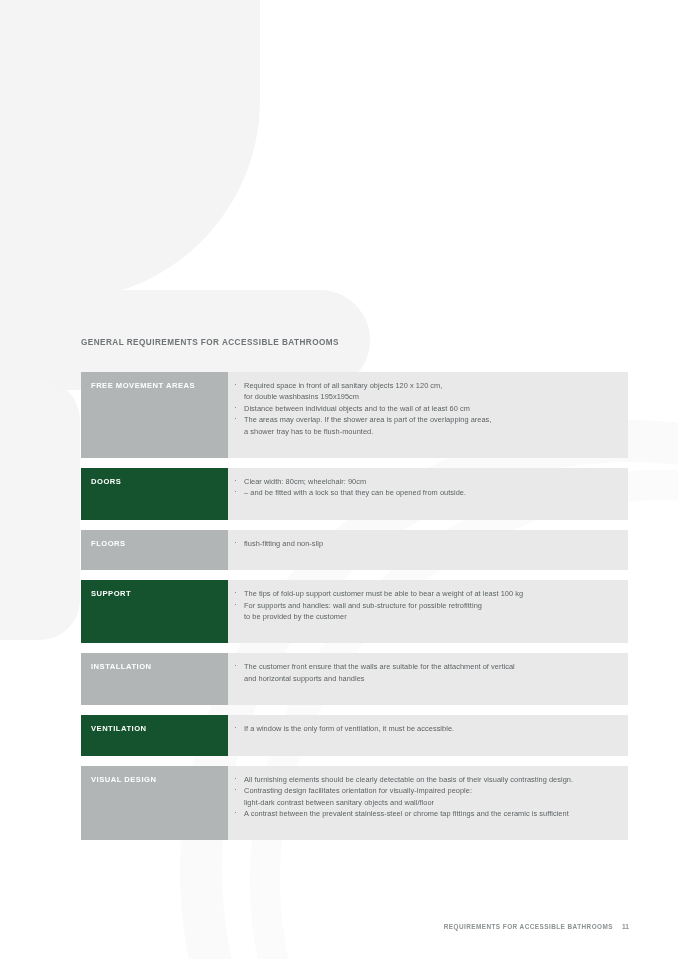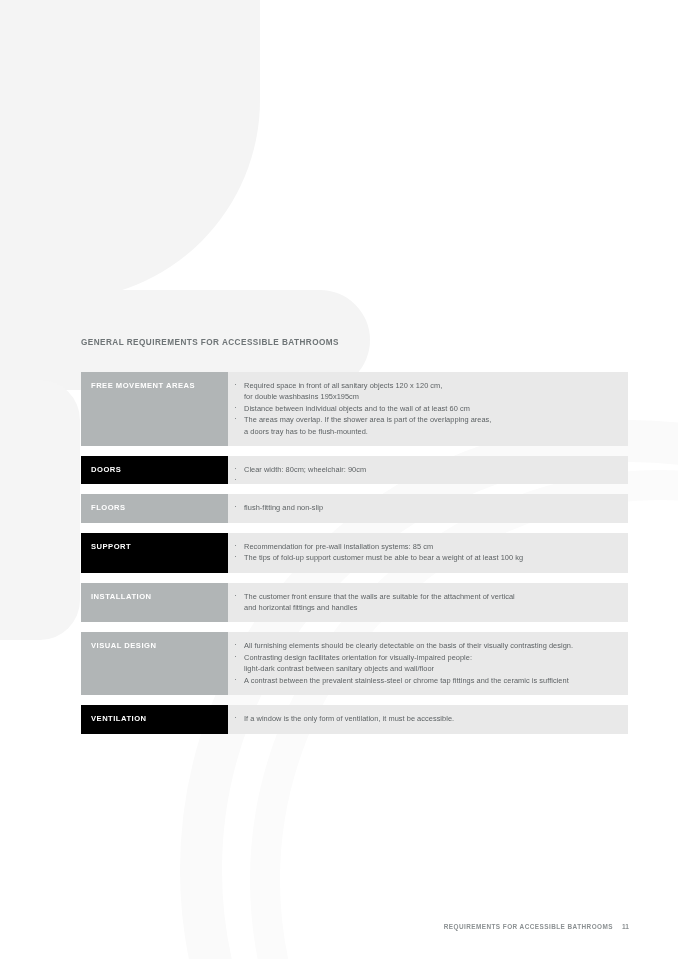--- a/index.html
+++ b/index.html
@@ -113,26 +113,26 @@
     flex: 0 0 147px;
     color: #ffffff;
     font-size: 7.6px;
     font-weight: bold;
     letter-spacing: 0.5px;
     text-transform: uppercase;
     padding: 9px 8px 0 10px;
     box-sizing: border-box;
   }
   .row.tone-light  .row-label { background: #b1b5b6; }
-  .row.tone-dark   .row-label { background: #000000; }
+  .row.tone-dark   .row-label { background: #14532d; }
 
   .row-body {
     flex: 1 1 auto;
     background: #e9e9e9;
-    padding: 8px 10px 9px 0;
+    padding: 8px 10px 21px 0;
     box-sizing: border-box;
   }
 
   ul.bullets {
     margin: 0;
     padding: 0;
     list-style: none;
   }
   ul.bullets > li {
     position: relative;
@@ -194,73 +194,73 @@
     <div class="section-title">GENERAL REQUIREMENTS FOR ACCESSIBLE BATHROOMS</div>
 
     <div class="rows">
 
     <div class="row tone-light">
           <div class="row-label">FREE MOVEMENT AREAS</div>
           <div class="row-body">
             <ul class="bullets">
               <li><span>Required space in front of all sanitary objects 120 x 120 cm,</span><span class="cont">for double washbasins 195x195cm</span></li>
               <li><span>Distance between individual objects and to the wall of at least 60 cm</span></li>
-              <li><span>The areas may overlap. If the shower area is part of the overlapping areas,</span><span class="cont">a doors tray has to be flush-mounted.</span></li>
+              <li><span>The areas may overlap. If the shower area is part of the overlapping areas,</span><span class="cont">a shower tray has to be flush-mounted.</span></li>
             </ul>
           </div>
         </div>
         <div class="row tone-dark">
           <div class="row-label">DOORS</div>
           <div class="row-body">
             <ul class="bullets">
               <li><span>Clear width: 80cm; wheelchair: 90cm</span></li>
-              <li></li>
+              <li><span class="cont">– and be fitted with a lock so that they can be opened from outside.</span></li>
             </ul>
           </div>
         </div>
         <div class="row tone-light">
           <div class="row-label">FLOORS</div>
           <div class="row-body">
             <ul class="bullets">
               <li><span>flush-fitting and non-slip</span></li>
             </ul>
           </div>
         </div>
         <div class="row tone-dark">
           <div class="row-label">SUPPORT</div>
           <div class="row-body">
             <ul class="bullets">
-              <li><span>Recommendation for pre-wall installation systems: 85 cm</span></li>
               <li><span>The tips of fold-up support customer must be able to bear a weight of at least 100 kg</span></li>
+              <li><span>For supports and handles: wall and sub-structure for possible retrofitting</span><span class="cont">to be provided by the customer</span></li>
             </ul>
           </div>
         </div>
         <div class="row tone-light">
           <div class="row-label">INSTALLATION</div>
           <div class="row-body">
             <ul class="bullets">
-              <li><span>The customer front ensure that the walls are suitable for the attachment of vertical</span><span class="cont">and horizontal fittings and handles</span></li>
+              <li><span>The customer front ensure that the walls are suitable for the attachment of vertical</span><span class="cont">and horizontal supports and handles</span></li>
+            </ul>
+          </div>
+        </div>
+        <div class="row tone-dark">
+          <div class="row-label">VENTILATION</div>
+          <div class="row-body">
+            <ul class="bullets">
+              <li><span>If a window is the only form of ventilation, it must be accessible.</span></li>
             </ul>
           </div>
         </div>
         <div class="row tone-light">
           <div class="row-label">VISUAL DESIGN</div>
           <div class="row-body">
             <ul class="bullets">
               <li><span>All furnishing elements should be clearly detectable on the basis of their visually contrasting design.</span></li>
               <li><span>Contrasting design facilitates orientation for visually-impaired people:</span><span class="cont">light-dark contrast between sanitary objects and wall/floor</span></li>
               <li><span>A contrast between the prevalent stainless-steel or chrome tap fittings and the ceramic is sufficient</span></li>
-            </ul>
-          </div>
-        </div>
-        <div class="row tone-dark">
-          <div class="row-label">VENTILATION</div>
-          <div class="row-body">
-            <ul class="bullets">
-              <li><span>If a window is the only form of ventilation, it must be accessible.</span></li>
             </ul>
           </div>
         </div>
       </div>
 
     <div class="footer">
       <span class="footer-label">REQUIREMENTS FOR ACCESSIBLE BATHROOMS</span>
       <span class="footer-page">11</span>
     </div>
 

